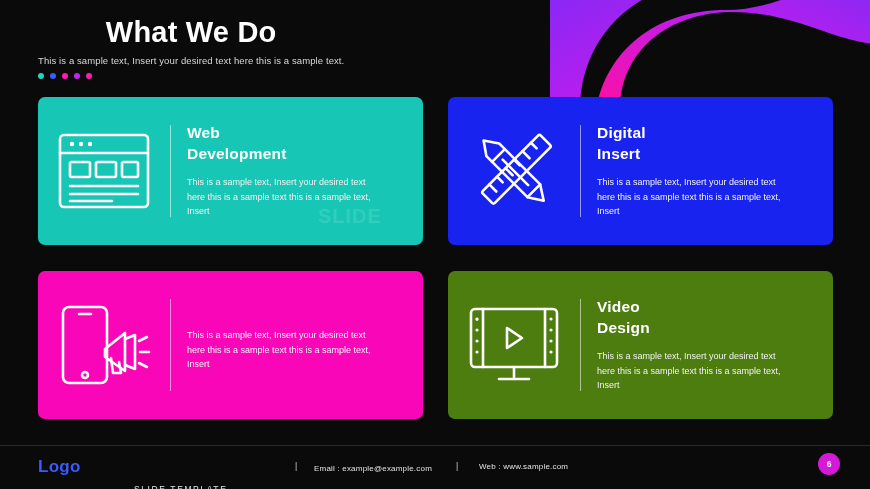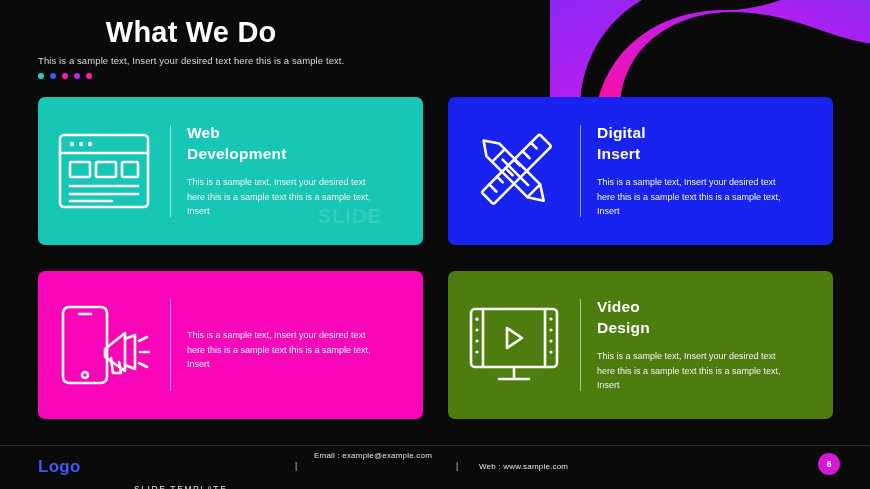--- a/index.html
+++ b/index.html
@@ -112,21 +112,21 @@
   }
   .slide-template {
     position: absolute;
     left: 134px; top: 17px;
     font-size: 8.5px;
     letter-spacing: 1.6px;
     color: #e2e2e2;
     margin-top: 22px;
   }
   .sep1 { position: absolute; left: 295px; top: 16px; font-size: 8.5px; color: #cfcfcf; }
-  .email { position: absolute; left: 314px; top: 6px; font-size: 8px; color: #e2e2e2; letter-spacing: 0.2px; }
+  .email { position: absolute; left: 314px; top: 19px; font-size: 8px; color: #e2e2e2; letter-spacing: 0.2px; }
   .sep2 { position: absolute; left: 456px; top: 16px; font-size: 8.5px; color: #cfcfcf; }
   .web { position: absolute; left: 479px; top: 17px; font-size: 8px; color: #e2e2e2; letter-spacing: 0.2px; }
   .page-badge {
     position: absolute;
     right: 30px; top: 8px;
     width: 22px; height: 22px;
     border-radius: 50%;
     display: flex; align-items: center; justify-content: center;
     font-size: 8.5px; color: #ffffff; font-weight: bold;
   }

